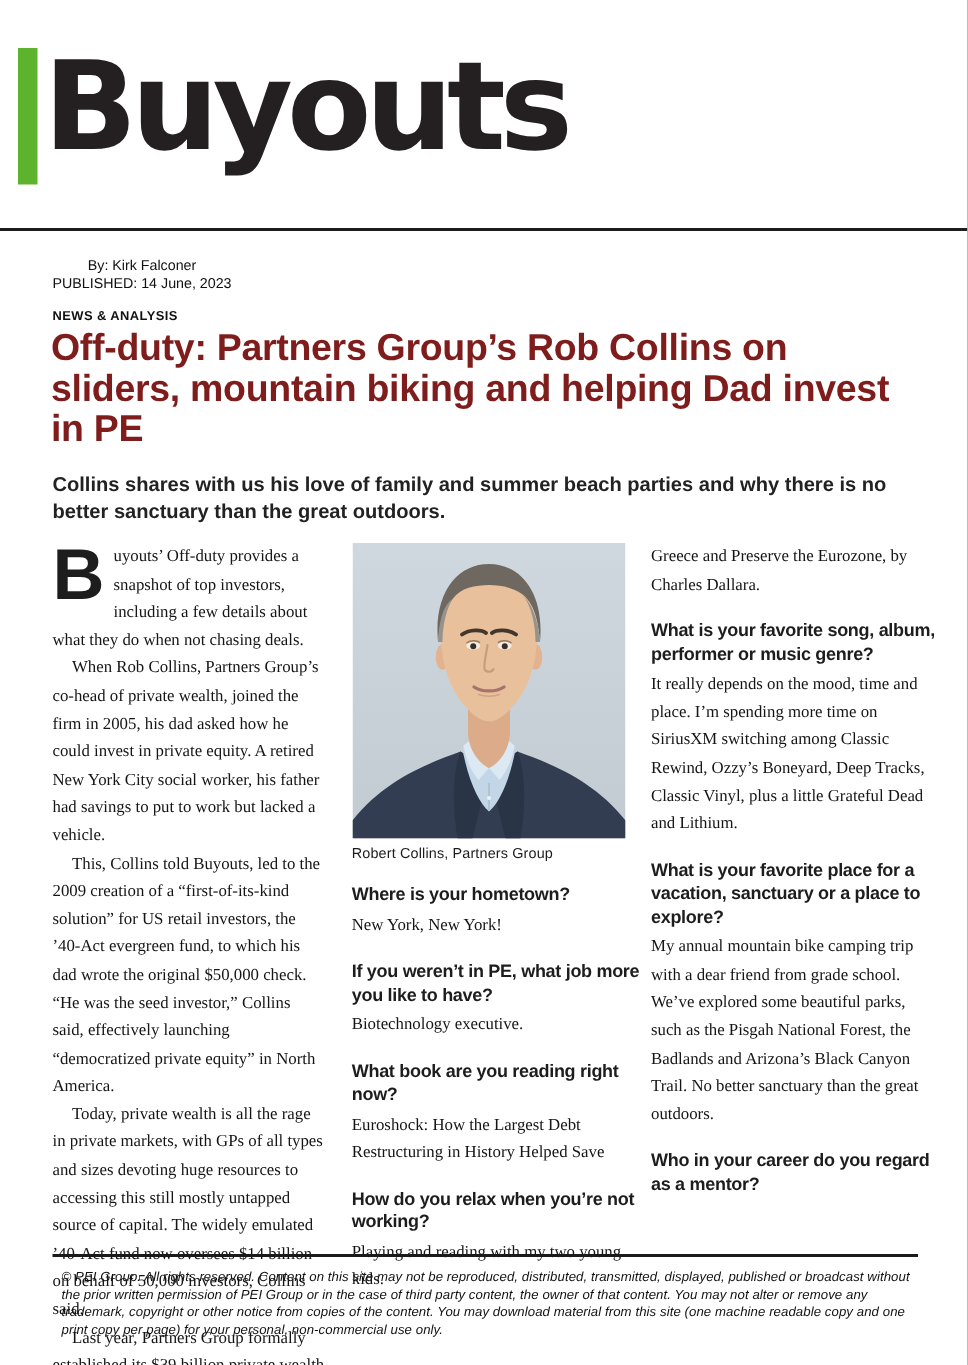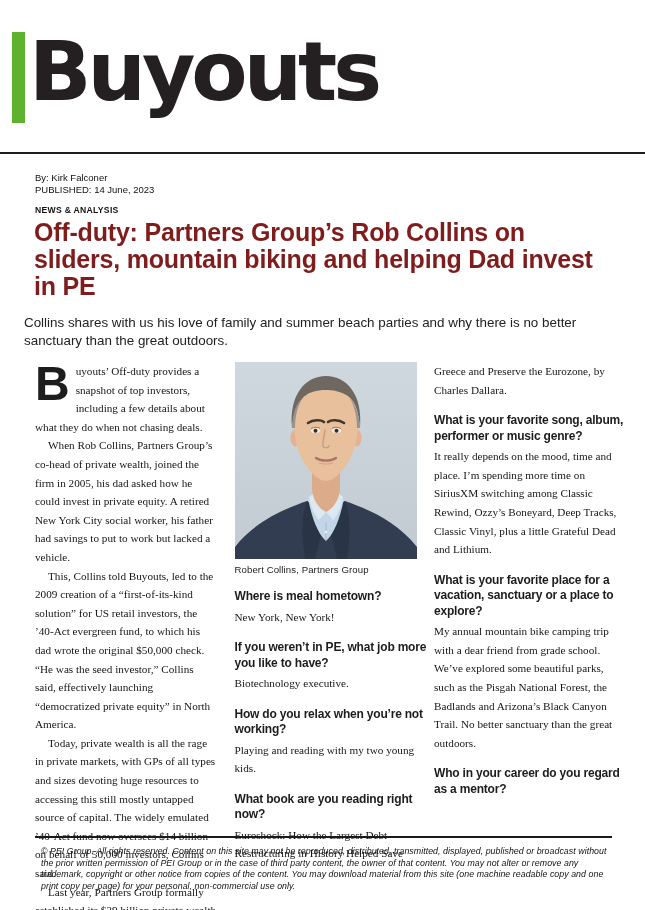--- a/index.html
+++ b/index.html
@@ -11,30 +11,30 @@
   }
   
   .accent-bar { position:absolute; left:12px; top:32px; width:13px; height:91px; background:#5eb32e; }
   .brand {
     position:absolute; left:29px; top:22px;
     font-family:"DejaVu Sans", sans-serif; font-weight:bold;
     font-size:82px; line-height:100px; letter-spacing:-4px; color:#242021;
   }
   .header-rule { position:absolute; left:0; top:152px; width:645px; height:2px; background:#1c1c1c; }
   
-  .byline-block { position:absolute; left:35px; top:172px; font-size:9.5px; line-height:11.5px; color:#111; }
+  .byline-block { position:absolute; left:35px; top:172px; font-size:9.5px; line-height:11.5px; color:#111;text-align:center; }
   .kicker { position:absolute; left:35px; top:205px; font-size:8.6px; font-weight:bold; letter-spacing:.3px; color:#111;text-align:right; }
   
   .headline {
     position:absolute; left:34px; top:219px; width:560px;
     font-size:25px; line-height:27px; font-weight:bold; letter-spacing:-0.2px; color:#7f1d1d;
   }
   .subhead {
-    position:absolute; left:24px; top:314px; width:580px;
-    font-size:13.4px; line-height:17.5px; font-weight:400; color:#222;
+    position:absolute; left:35px; top:314px; width:580px;
+    font-size:13.4px; line-height:17.5px; font-weight:700; color:#222;
   }
   
   .columns {
     position:absolute; left:35px; top:362px; width:579px;
     display:grid; grid-template-columns:182px 182px 180px; column-gap:17.5px;
   }
   .serif, .para, .qa p {
     font-family:"Liberation Serif", serif; font-size:11.2px; line-height:18.6px; color:#151515;
   }
   .para { text-align:left; }
@@ -134,34 +134,34 @@
         <path d="M97,66.4 C99,64.8 103,64.8 106,66.6" stroke="#9c7a5c" stroke-width="1" fill="none"></path>
 
         <path d="M90,68 C89,75 87.5,80 88,84 C89,86.5 93,86.5 94,84" stroke="#c79d78" stroke-width="1.4" fill="none" stroke-linecap="round"></path>
 
         <path d="M81,96 C86,99.5 96,99.5 101,96" stroke="#a6746a" stroke-width="2.2" fill="none" stroke-linecap="round"></path>
         <path d="M84,101 C88,102.5 94,102.5 98,101" stroke="#d4a284" stroke-width="1" fill="none" stroke-linecap="round"></path>
       </svg>
       <p class="caption">Robert Collins, Partners Group</p>
 
       <div class="qa">
-        <h3>Where is meal hometown?</h3>
+        <h3>Where is your hometown?</h3>
         <p>New York, New York!</p>
       </div>
       <div class="qa">
         <h3>If you weren’t in PE, what job more you like to have?</h3>
         <p>Biotechnology executive.</p>
       </div>
       <div class="qa">
+        <h3>What book are you reading right now?</h3>
+        <p>Euroshock: How the Largest Debt Restructuring in History Helped Save</p>
+      </div>
+      <div class="qa">
         <h3>How do you relax when you’re not working?</h3>
         <p>Playing and reading with my two young kids.</p>
-      </div>
-      <div class="qa">
-        <h3>What book are you reading right now?</h3>
-        <p>Euroshock: How the Largest Debt Restructuring in History Helped Save</p>
       </div>
     </div>
 
     <div class="col-right">
       <p class="para">Greece and Preserve the Eurozone, by Charles Dallara.</p>
 
       <div class="qa">
         <h3>What is your favorite song, album, performer or music genre?</h3>
         <p>It really depends on the mood, time and place. I’m spending more time on SiriusXM switching among Classic Rewind, Ozzy’s Boneyard, Deep Tracks, Classic Vinyl, plus a little Grateful Dead and Lithium.</p>
       </div>

